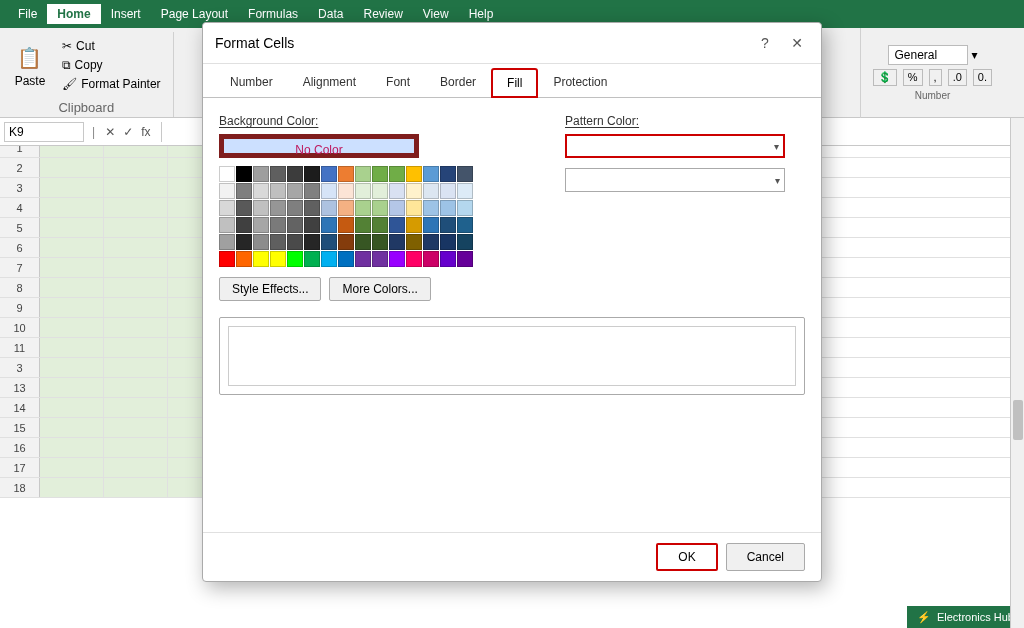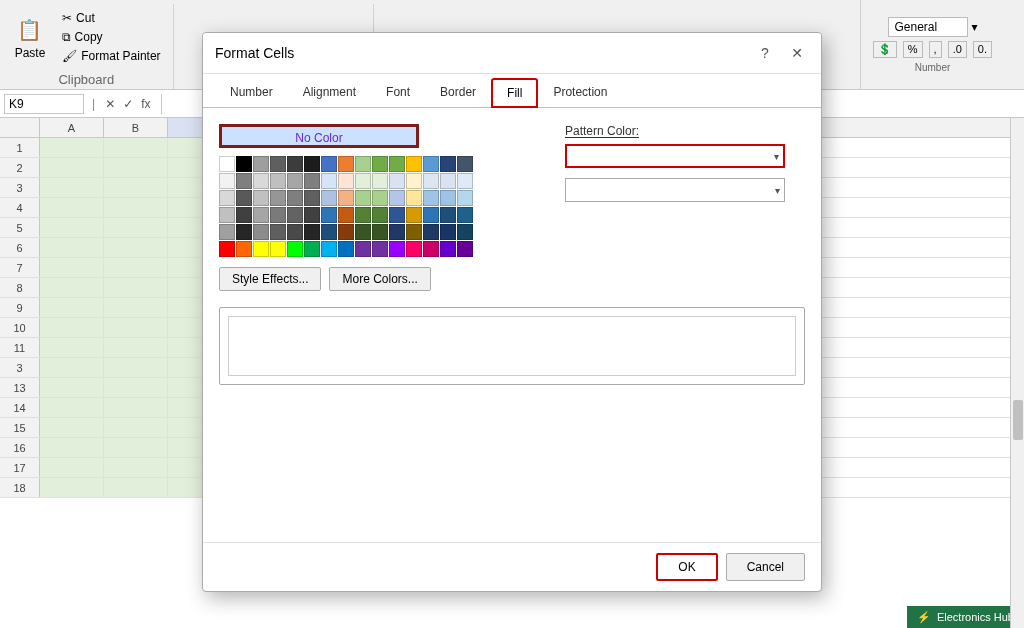--- a/index.html
+++ b/index.html
@@ -204,21 +204,21 @@
     .grid-cell.white { background: #fff; }
 
     
     .dialog-backdrop {
       position: absolute;
       top: 0; left: 0; right: 0; bottom: 0;
       z-index: 10;
       display: flex;
       align-items: flex-start;
       justify-content: center;
-      padding-top: 32px;
+      padding-top: 22px;
     }
 
     .dialog {
       background: #fff;
       border: 1px solid #aaa;
       border-radius: 4px;
       box-shadow: 4px 6px 20px rgba(0,0,0,0.3);
       width: 620px;
       min-height: 560px;
       display: flex;
@@ -316,27 +316,27 @@
       color: #333;
       margin-bottom: 6px;
       text-decoration: underline;
       text-underline-offset: 2px;
     }
 
     
     .no-color-btn {
       width: 200px;
       height: 24px;
-      border: 3px solid #7f1d1d;
+      border: 5px solid #7f1d1d;
       background: #cce0ff;
       text-align: center;
       line-height: 22px;
       font-size: 12px;
       cursor: pointer;
-      color: #6d28d9;
+      color: #be185d;
     }
 
     
     .color-grid {
       display: flex;
       flex-direction: column;
       gap: 1px;
       margin-top: 8px;
     }
 
@@ -505,20 +505,31 @@
       font-size: 11px;
     }
 
     .pattern-section { margin-top: 4px; }
   </style>
 </head>
 <body>
 
 <div class="excel-bg">
 
+  <div class="menu-bar">
+  <span>File</span>
+      <span class="active">Home</span>
+      <span>Insert</span>
+      <span>Page Layout</span>
+      <span>Formulas</span>
+      <span>Data</span>
+      <span>Review</span>
+      <span>View</span>
+      <span>Help</span>
+    </div>
 
   <div class="ribbon">
     <div class="ribbon-group">
       <div class="ribbon-items">
         <div class="ribbon-btn">
           <div class="ribbon-icon">📋</div>
           <span>Paste</span>
         </div>
         <div class="ribbon-small-items">
           <div class="ribbon-small-btn">
@@ -870,20 +881,21 @@
       <div class="dialog-tab">Border</div>
       <div class="dialog-tab highlight active">Fill</div>
       <div class="dialog-tab">Protection</div>
     </div>
 
     <div class="dialog-body">
 
       <div class="fill-row">
 
         <div class="fill-left">
+          <div class="section-label">Background Color:</div>
 
           <div class="no-color-btn">No Color</div>
 
           <div class="color-grid" id="color-grid-container">
           <div class="color-row">
                 <div class="color-cell" title="#ffffff" style="background: rgb(255, 255, 255);"></div>
                 <div class="color-cell" title="#000000" style="background: rgb(0, 0, 0);"></div>
                 <div class="color-cell" title="#9e9e9e" style="background: rgb(158, 158, 158);"></div>
                 <div class="color-cell" title="#5f5f5f" style="background: rgb(95, 95, 95);"></div>
                 <div class="color-cell" title="#3c3c3c" style="background: rgb(60, 60, 60);"></div>

